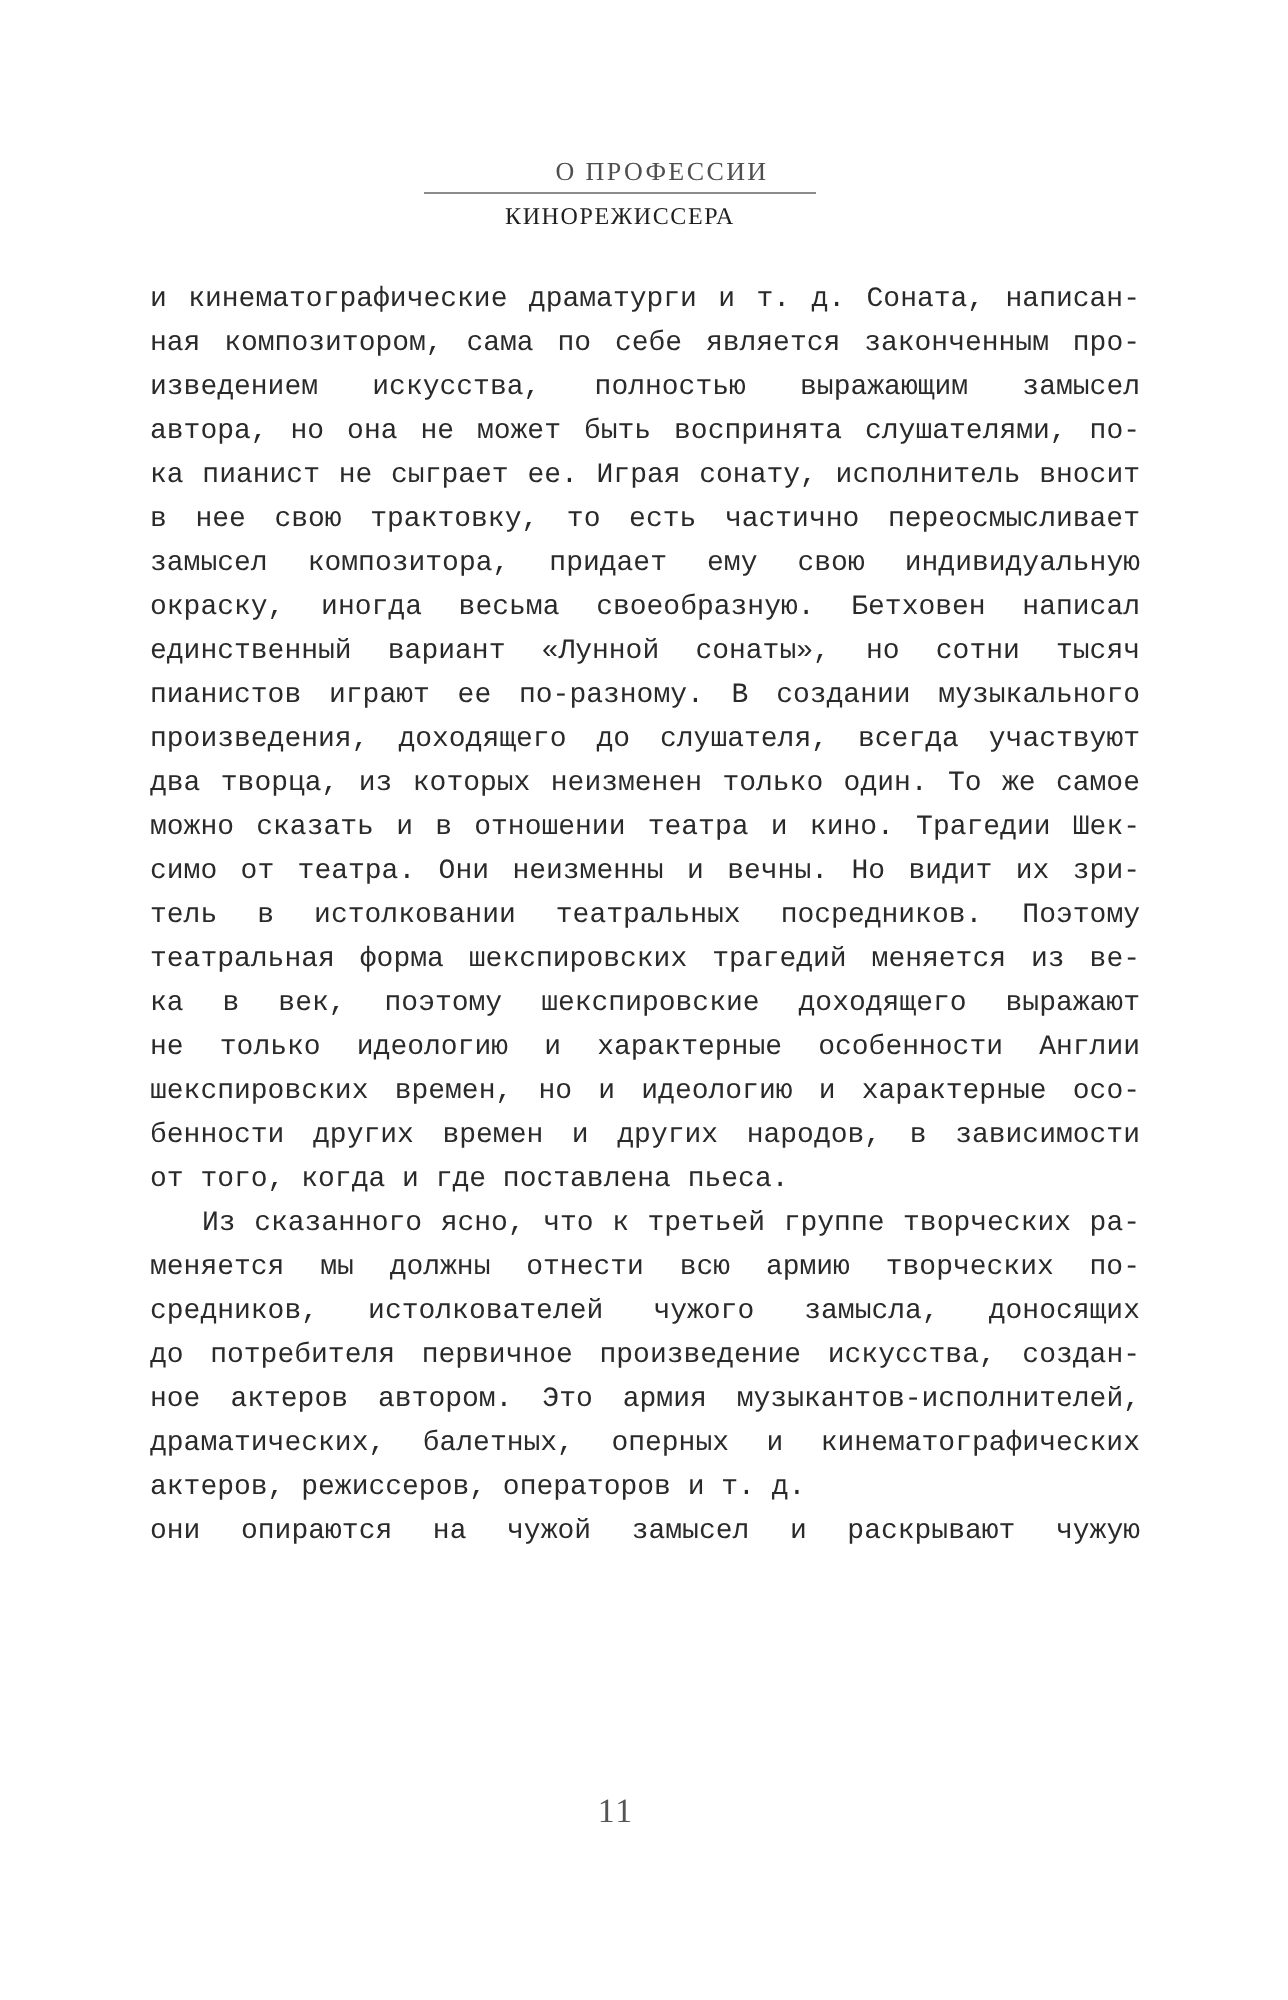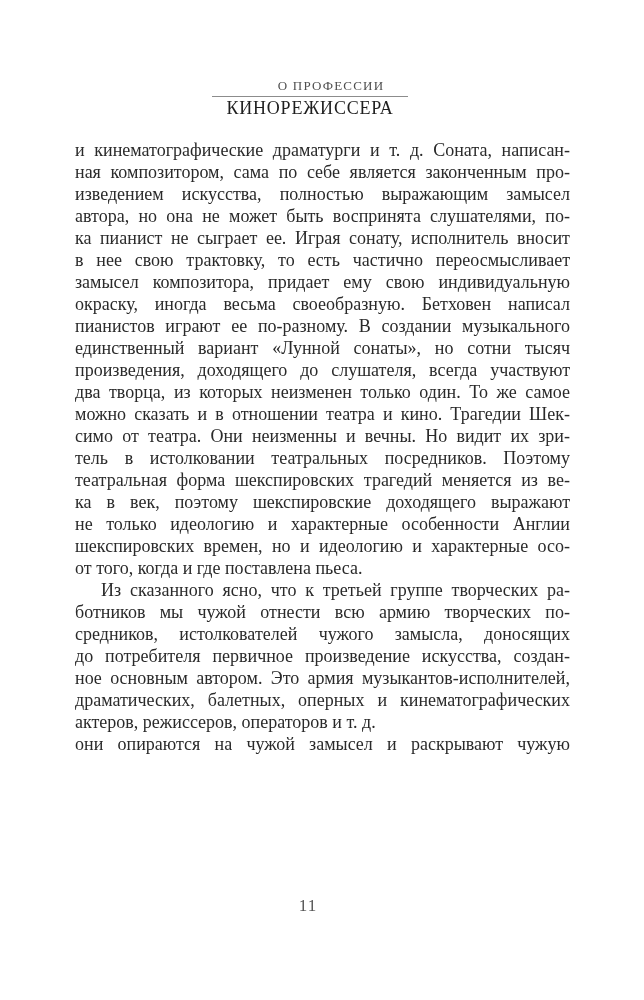--- a/index.html
+++ b/index.html
@@ -26,33 +26,34 @@
     color: #4f4f4f;
     padding-left: 42px;
   }
   .rh-rule {
     width: 196px;
     height: 1px;
     margin: 3px auto 3px;
     background: #8c8c8c;
   }
   .rh-chapter {
-    font-size: 18px;
+    font-size: 12px;
     line-height: 17px;
     letter-spacing: 0.8px;
     color: #1f1f1f;
   }
   .body-text {
     position: absolute;
     left: 75px;
     top: 139px;
     width: 495px;
-    font-size: 18px;
+    font-size: 14px;
     line-height: 22px;
     color: #2a2a2a;
+    font-family: Liberation Mono, monospace;
   }
   .line {
     text-align: justify;
     text-align-last: justify;
     height: 22px;
     overflow: visible;
   }
   .line.last {
     text-align-last: left;
   }
@@ -84,37 +85,38 @@
 
   <div class="body-text" id="body-text">
       <div class="line">и кинематографические драматурги и т. д. Соната, написан-</div>
       <div class="line">ная композитором, сама по себе является законченным про-</div>
       <div class="line">изведением искусства, полностью выражающим замысел</div>
       <div class="line">автора, но она не может быть воспринята слушателями, по-</div>
       <div class="line">ка пианист не сыграет ее. Играя сонату, исполнитель вносит</div>
       <div class="line">в нее свою трактовку, то есть частично переосмысливает</div>
       <div class="line">замысел композитора, придает ему свою индивидуальную</div>
       <div class="line">окраску, иногда весьма своеобразную. Бетховен написал</div>
+      <div class="line">единственный вариант «Лунной сонаты», но сотни тысяч</div>
       <div class="line">пианистов играют ее по-разному. В создании музыкального</div>
-      <div class="line">единственный вариант «Лунной сонаты», но сотни тысяч</div>
       <div class="line">произведения, доходящего до слушателя, всегда участвуют</div>
       <div class="line">два творца, из которых неизменен только один. То же самое</div>
       <div class="line">можно сказать и в отношении театра и кино. Трагедии Шек-</div>
       <div class="line">симо от театра. Они неизменны и вечны. Но видит их зри-</div>
       <div class="line">тель в истолковании театральных посредников. Поэтому</div>
       <div class="line">театральная форма шекспировских трагедий меняется из ве-</div>
       <div class="line">ка в век, поэтому шекспировские доходящего выражают</div>
       <div class="line">не только идеологию и характерные особенности Англии</div>
       <div class="line">шекспировских времен, но и идеологию и характерные осо-</div>
+      <div class="line">бенности других времен и других народов, в зависимости</div>
       <div class="line last">от того, когда и где поставлена пьеса.</div>
       <div class="line indent">Из сказанного ясно, что к третьей группе творческих ра-</div>
-      <div class="line">ботников мы чужой отнести всю армию творческих по-</div>
+      <div class="line">меняется мы должны отнести всю армию творческих по-</div>
       <div class="line">средников, истолкователей чужого замысла, доносящих</div>
       <div class="line">до потребителя первичное произведение искусства, создан-</div>
-      <div class="line">ное основным автором. Это армия музыкантов-исполнителей,</div>
+      <div class="line">ное актеров автором. Это армия музыкантов-исполнителей,</div>
       <div class="line">драматических, балетных, оперных и кинематографических</div>
       <div class="line last">актеров, режиссеров, операторов и т. д.</div>
       <div class="line">они опираются на чужой замысел и раскрывают чужую</div>
     </div>
 
   <div class="folio">11</div>
 
 </div>
 
 </body></html>

